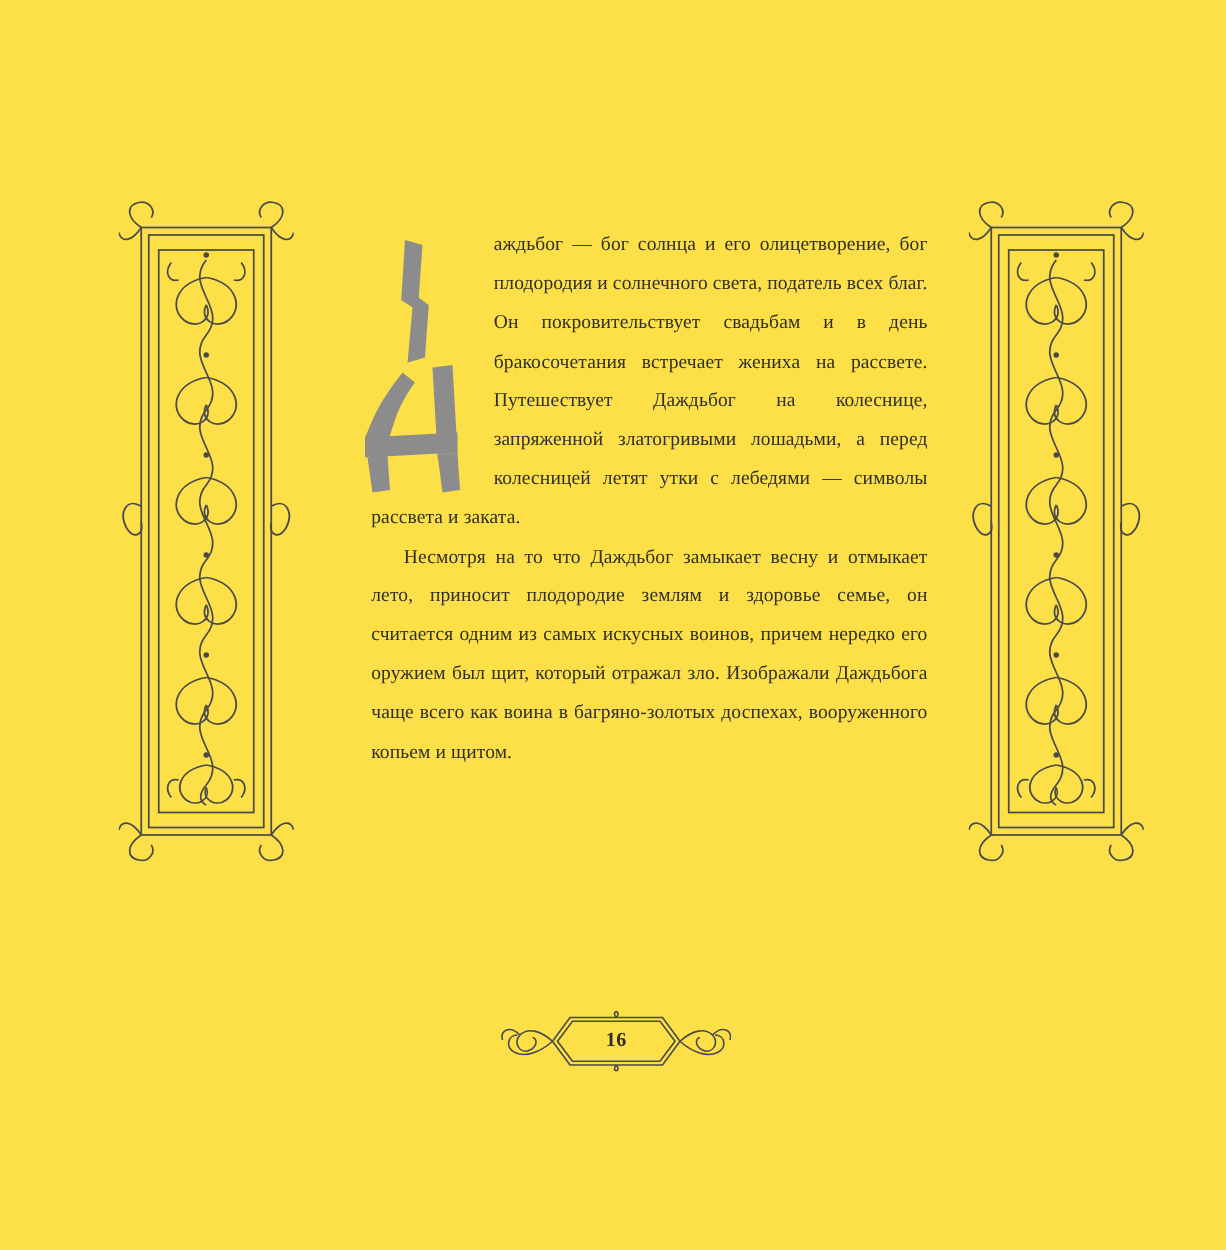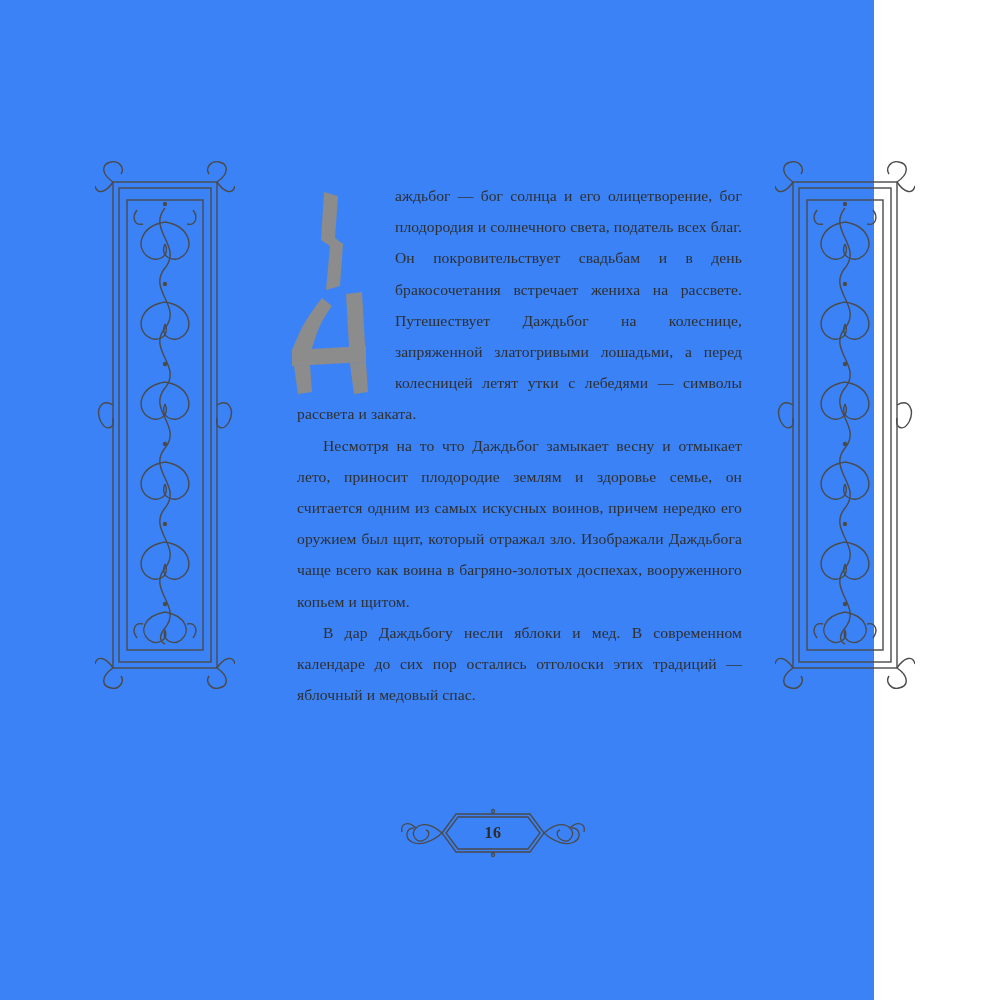--- a/index.html
+++ b/index.html
@@ -9,23 +9,23 @@
   }
   body {
     width: 981px;
     height: 1000px;
     overflow: hidden;
     font-family: "Liberation Serif", serif;
     color: #2b2b2b;
   }
   .page {
     position: relative;
-    width: 874px;
+    width: 981px;
     height: 1000px;
-    background: #3b82f6;
+    background: #fde047;
   }
 
   
   .ornament-panel {
     position: absolute;
     top: 160px;
     width: 140px;
     height: 530px;
   }
   .ornament-left  { left: 95px; }
@@ -210,21 +210,20 @@
         <path d="M6 180 L22 178 L24 206 L10 208 Z"></path>
 
         <path d="M62 178 L78 176 L80 206 L66 208 Z"></path>
       </g>
     </svg>
   </div>
 
   <div class="text-column">
     <p class="para-first">аждьбог — бог солнца и его олицетворение, бог плодородия и солнечного света, податель всех благ. Он покровительствует свадьбам и в день бракосочетания встречает жениха на рассвете. Путешествует Даждьбог на колеснице, запряженной златогривыми лошадьми, а перед колесницей летят утки с лебедями — символы рассвета и заката.</p>
     <p class="para-indent">Несмотря на то что Даждьбог замыкает весну и отмыкает лето, приносит плодородие землям и здоровье семье, он считается одним из самых искусных воинов, причем нередко его оружием был щит, который отражал зло. Изображали Даждьбога чаще всего как воина в багряно-золотых доспехах, вооруженного копьем и щитом.</p>
-    <p class="para-indent">В дар Даждьбогу несли яблоки и мед. В современном календаре до сих пор остались отголоски этих традиций — яблочный и медовый спас.</p>
   </div>
 
   <div class="folio">
     <svg viewBox="0 0 190 70" xmlns="http://www.w3.org/2000/svg">
       <g fill="none" stroke="#4a4a4a" stroke-width="1.3">
         <path d="M44 35 L58 16 L132 16 L146 35 L132 54 L58 54 Z"></path>
         <path d="M48 35 L60 19 L130 19 L142 35 L130 51 L60 51 Z"></path>
 
         <path d="M44 35 C 34 26, 24 24, 18 30 C 12 36, 18 46, 26 42 C 32 39, 32 33, 28 32"></path>
         <path d="M44 35 C 34 44, 22 48, 14 44 C 6 40, 8 30, 16 30"></path>

